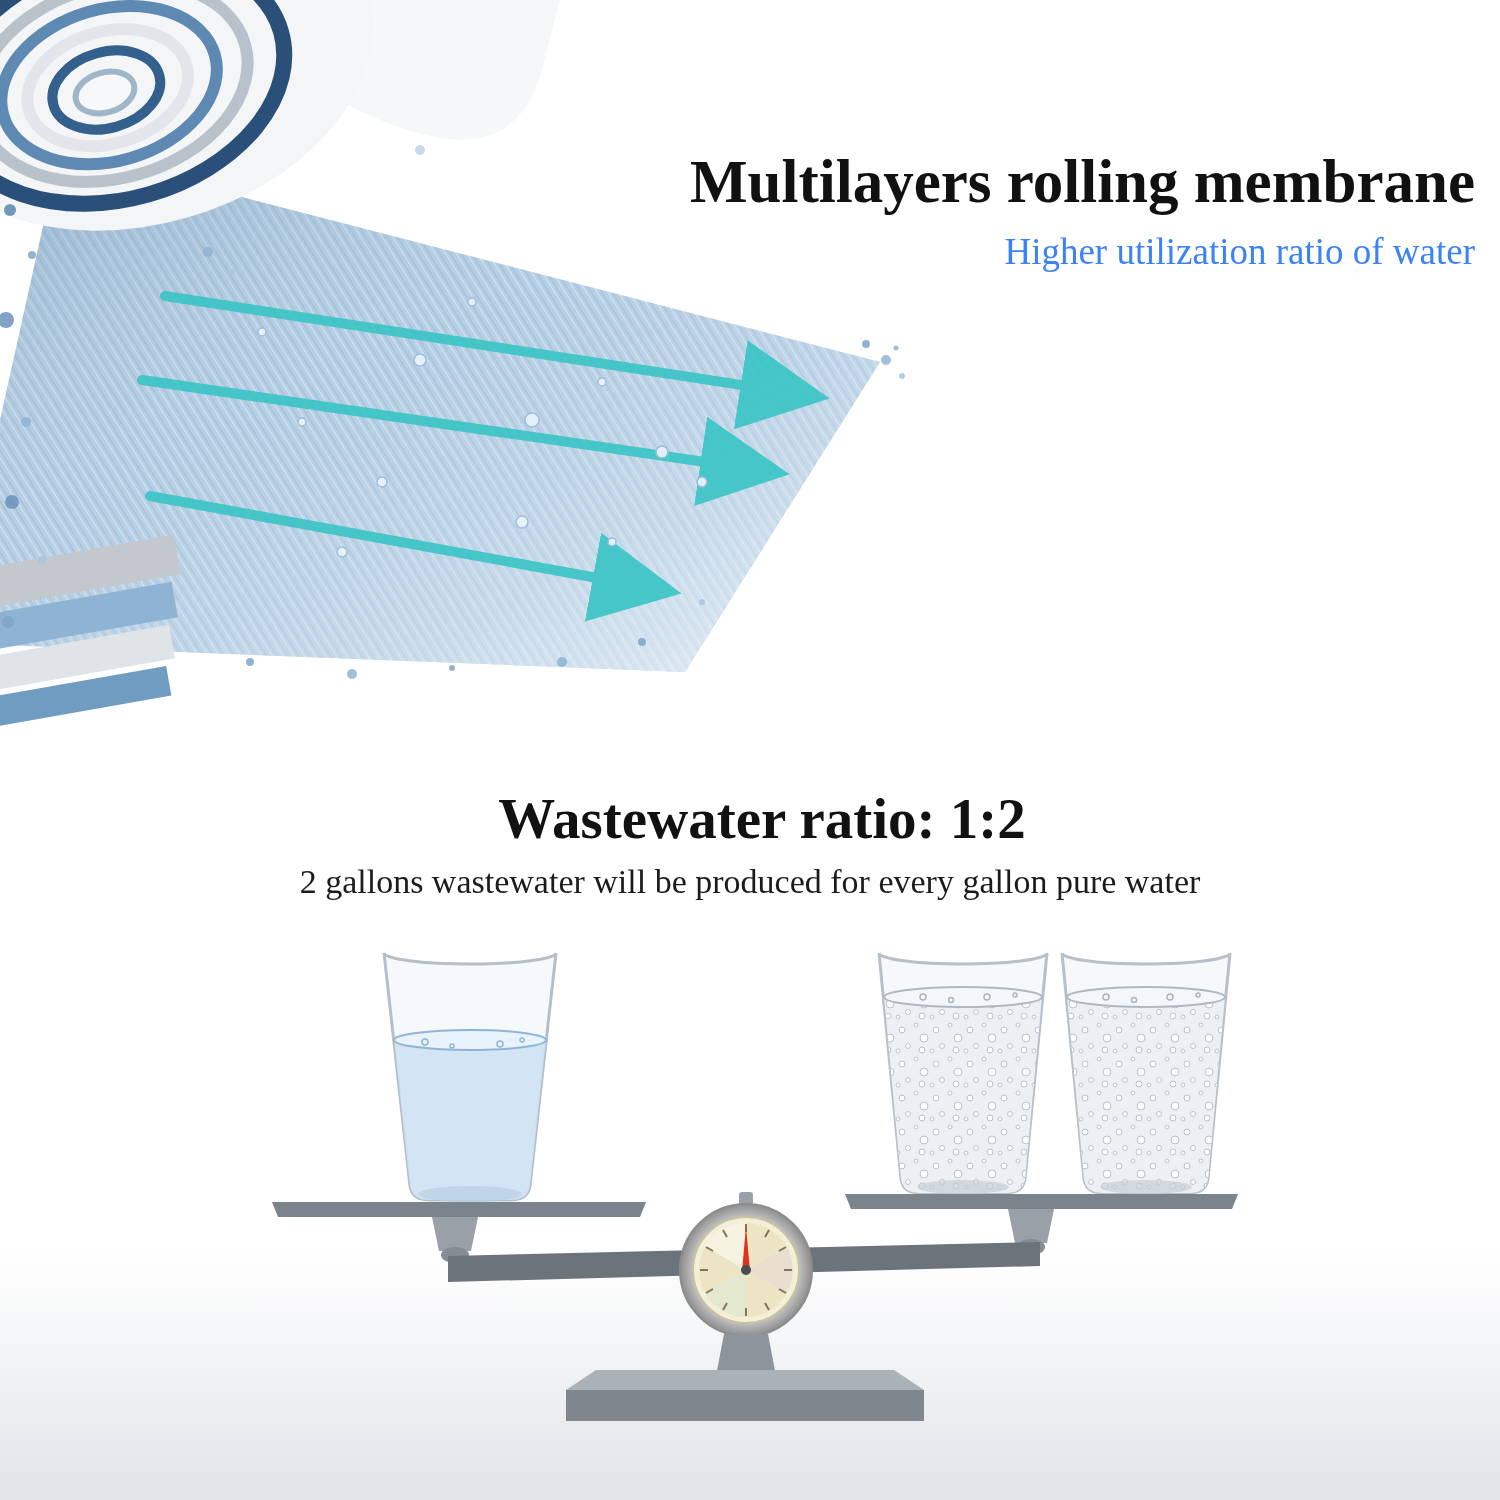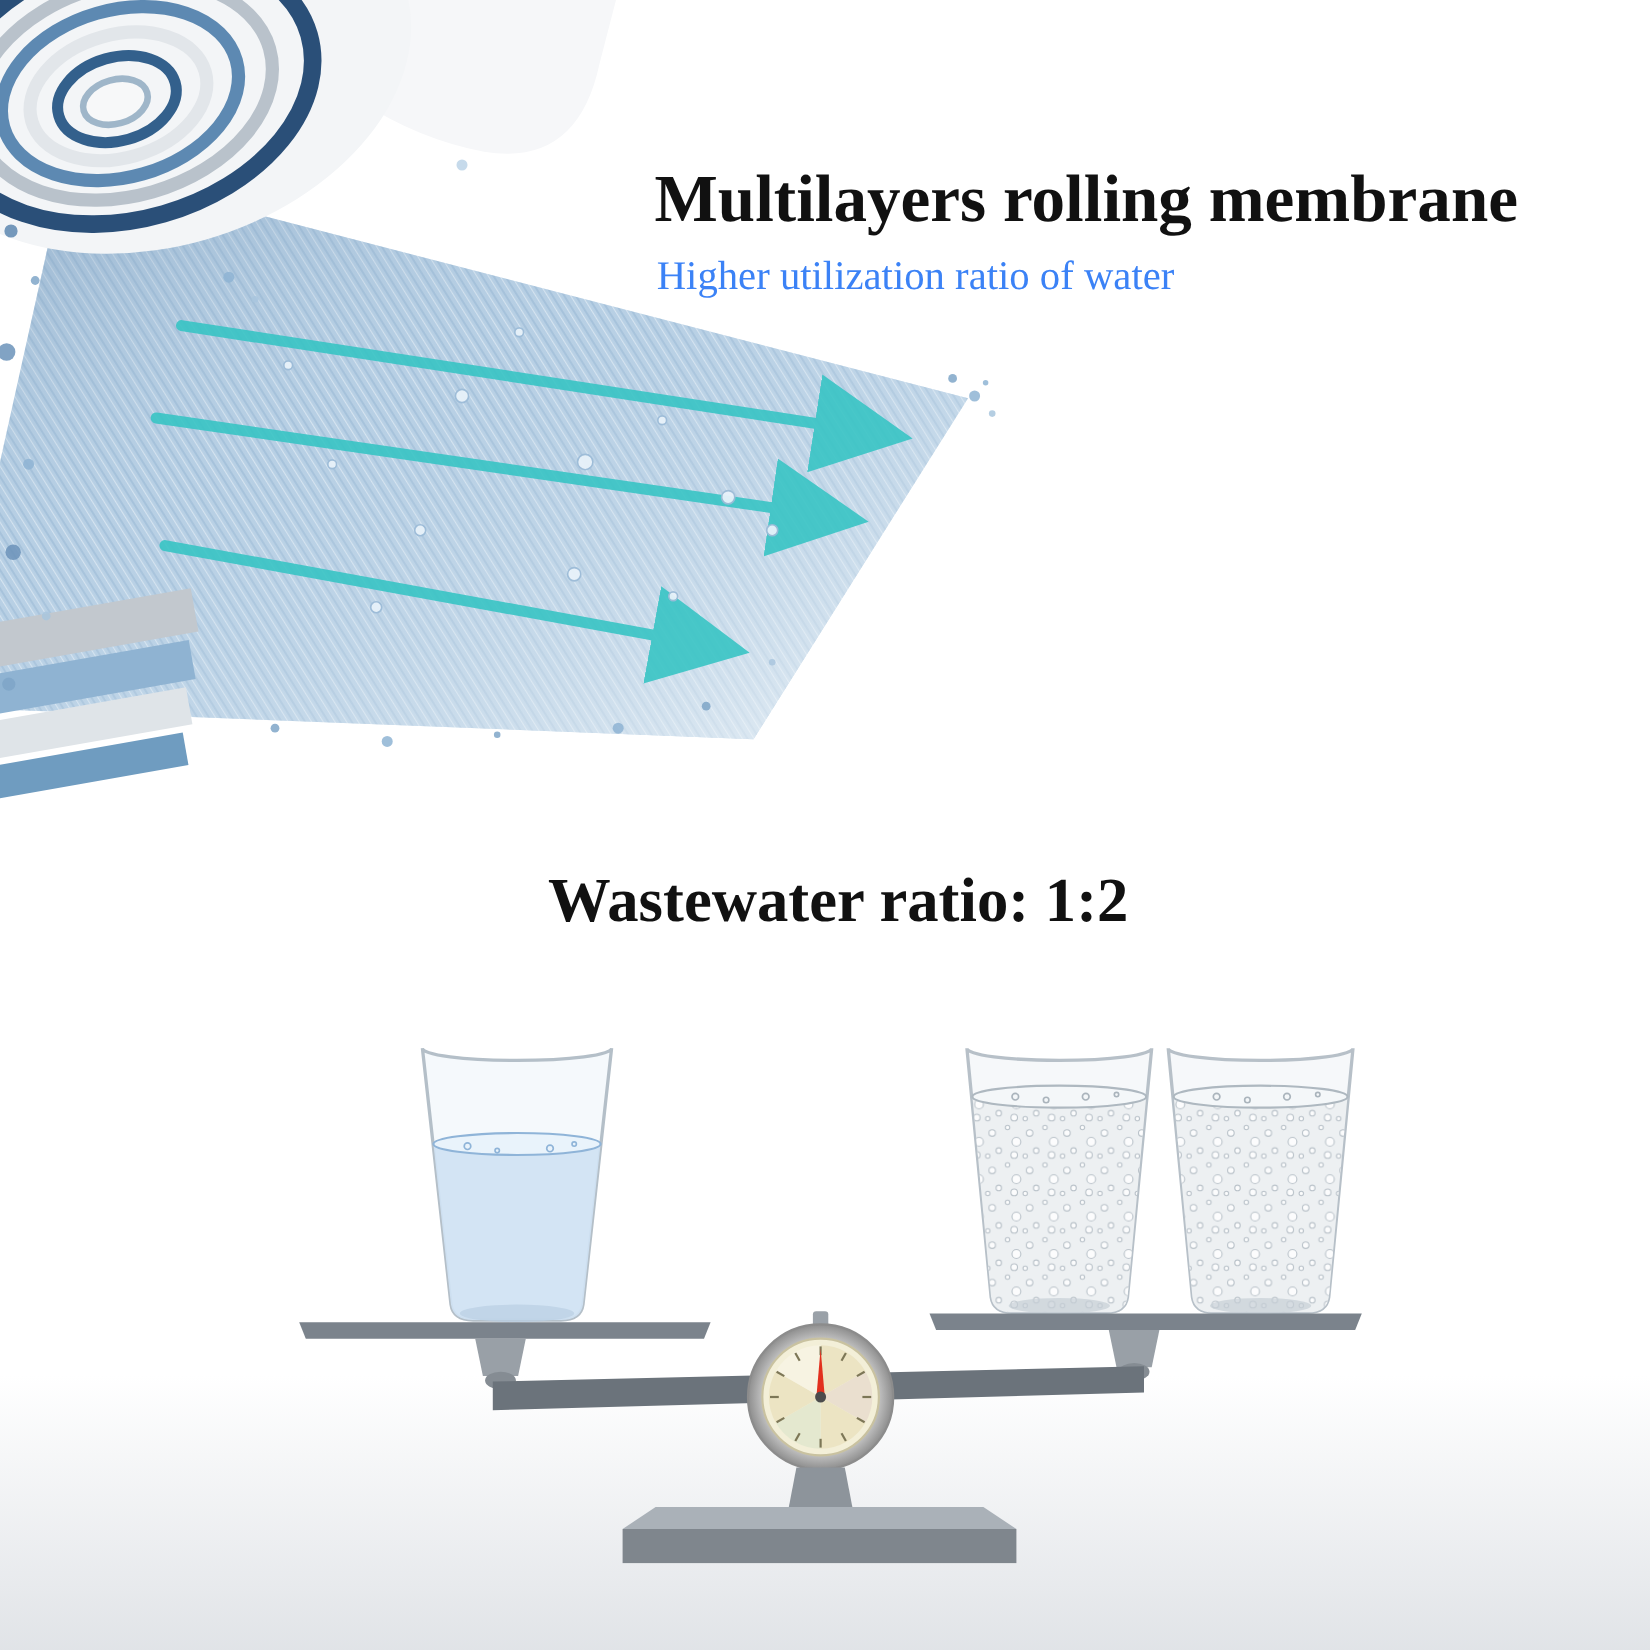--- a/index.html
+++ b/index.html
@@ -6,21 +6,21 @@
   .canvas{
     position:relative;width:1500px;height:1500px;overflow:hidden;
     background:#ffffff;font-family:"Liberation Serif",serif;
   }
   .floor-fade{
     position:absolute;left:0;bottom:0;width:100%;height:250px;
     background:linear-gradient(180deg,rgba(233,235,238,0) 0%,rgba(223,226,230,0.95) 100%);
   }
   .membrane-svg{position:absolute;left:0;top:0;}
   .scale-svg{position:absolute;left:0;top:940px;}
-  .membrane-text{position:absolute;left:595px;top:150px;width:880px;}
+  .membrane-text{position:absolute;left:595px;top:150px;width:880px;text-align:right;}
   .membrane-title{font-size:61px;line-height:1.05;font-weight:700;margin:0;color:#111;}
   .membrane-subtitle{font-size:37px;margin:16px 0 0 2px;color:#3b82f6;font-weight:400;}
   .ratio-text{position:absolute;left:0;top:786px;width:1500px;text-align:center;}
   .ratio-title{font-size:57px;font-weight:700;margin:0;color:#111;padding-left:24px;}
   .ratio-subtitle{font-size:34px;margin:12px 0 0;color:#1b1b1b;font-weight:400;}
 </style>
 </head>
 <body>
 
 <div class="canvas">
@@ -114,20 +114,21 @@
     </g>
   </svg>
 
   <div class="membrane-text">
     <h1 class="membrane-title">Multilayers rolling membrane</h1>
     <p class="membrane-subtitle">Higher utilization ratio of water</p>
   </div>
 
   <div class="ratio-text">
     <h2 class="ratio-title">Wastewater ratio: 1:2</h2>
+    <p class="ratio-subtitle">2 gallons wastewater will be produced for every gallon pure water</p>
   </div>
 
   <svg class="scale-svg" width="1500" height="560" viewBox="0 0 1500 560" aria-hidden="true">
     <defs>
       <pattern id="bubbles" width="34" height="34" patternUnits="userSpaceOnUse">
         <circle cx="7" cy="9" r="3" fill="rgba(255,255,255,0.9)" stroke="#b3bcc4" stroke-width="1"></circle>
         <circle cx="21" cy="4" r="2" fill="rgba(255,255,255,0.9)" stroke="#b3bcc4" stroke-width="1"></circle>
         <circle cx="29" cy="17" r="4" fill="rgba(255,255,255,0.9)" stroke="#b3bcc4" stroke-width="1"></circle>
         <circle cx="13" cy="25" r="2.5" fill="rgba(255,255,255,0.9)" stroke="#b3bcc4" stroke-width="1"></circle>
         <circle cx="27" cy="29" r="3" fill="rgba(255,255,255,0.9)" stroke="#b3bcc4" stroke-width="1"></circle>

